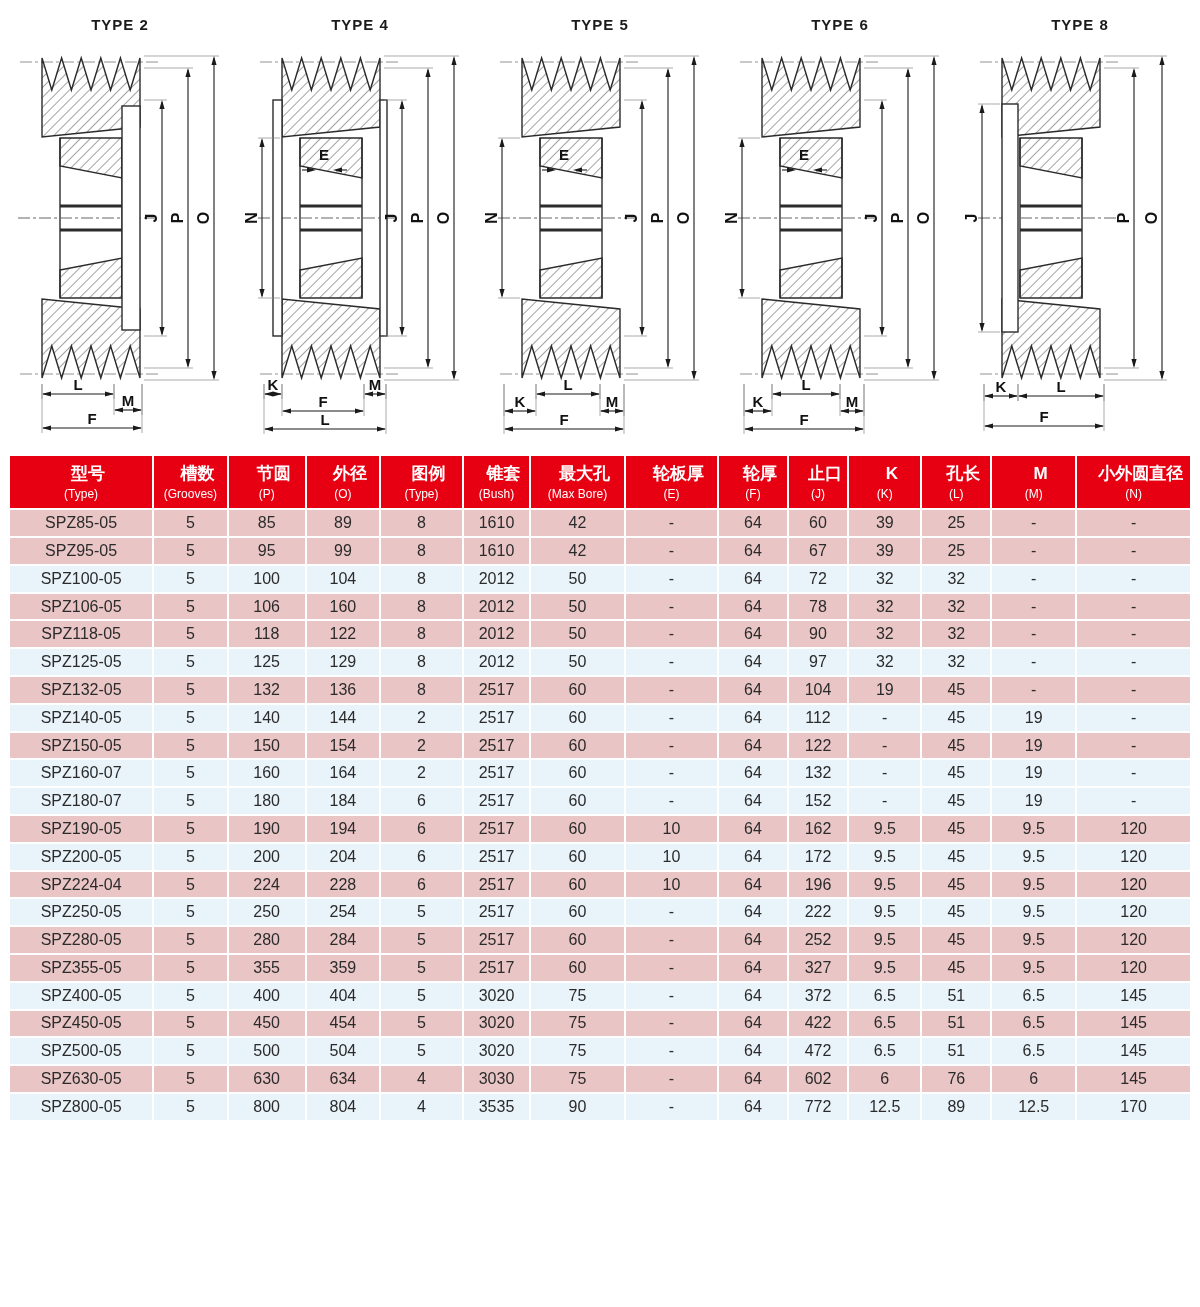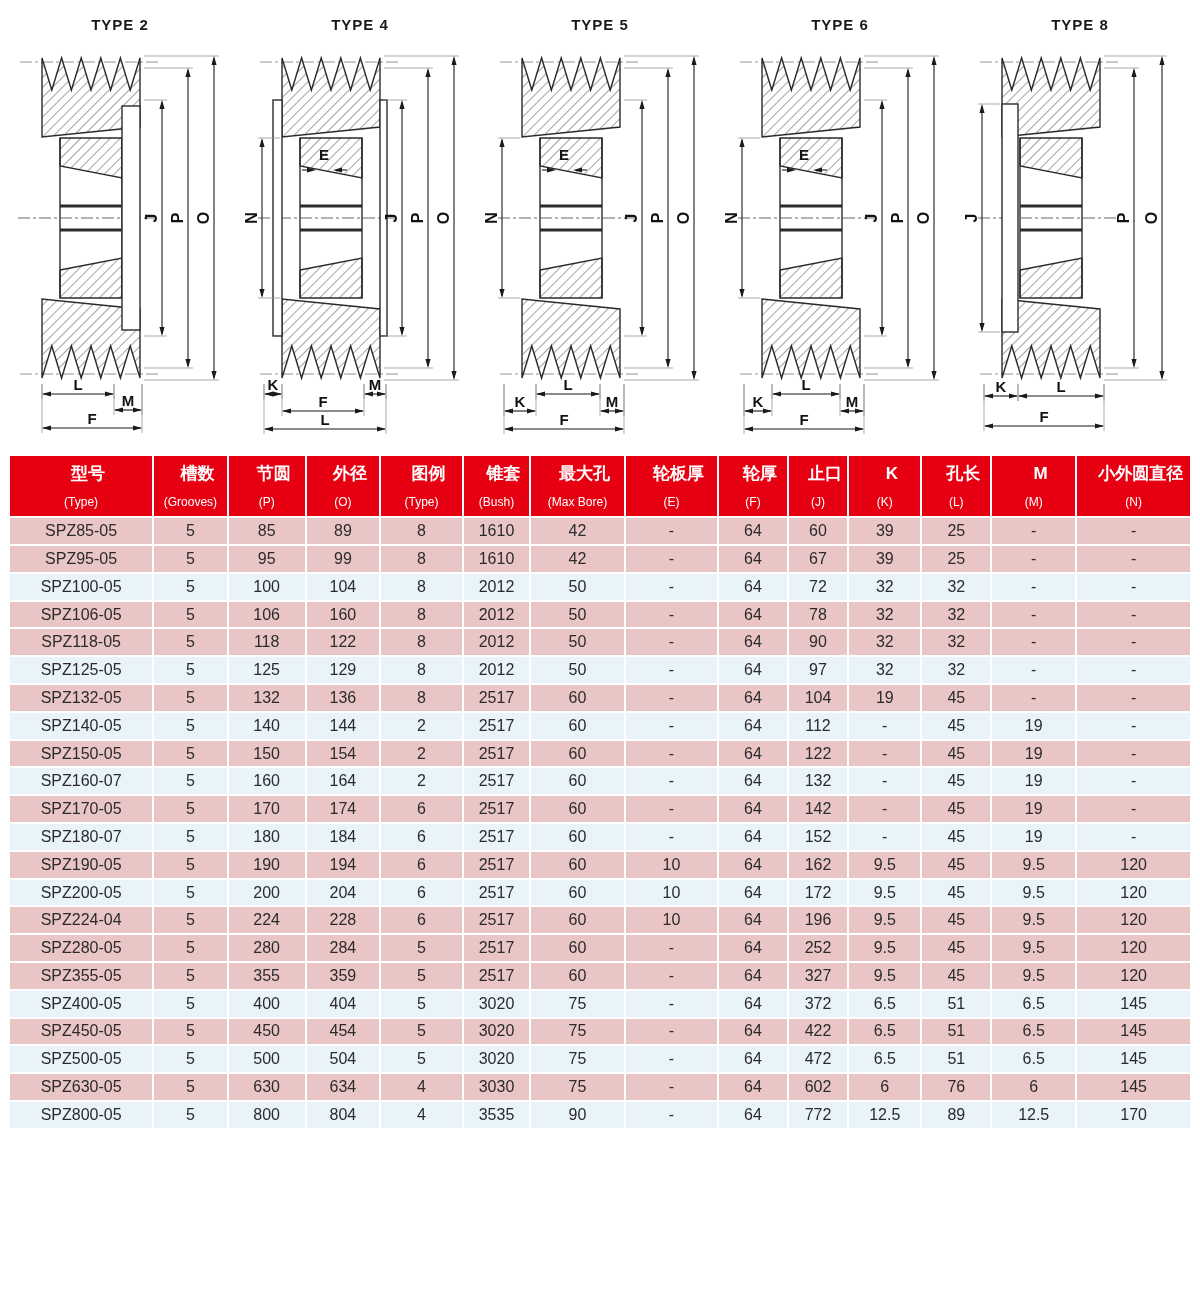--- a/index.html
+++ b/index.html
@@ -27,21 +27,21 @@
   .table-wrap{padding:2px 8px 0;}
   table{
     width:1184px;border-collapse:collapse;table-layout:fixed;
   }
   th,td{border:2px solid #ffffff;text-align:center;vertical-align:middle;}
   thead th{
     background:var(--header-bg);color:var(--header-text);
     padding:7px 0 6px;line-height:1.25;
   }
   .hz{display:block;font-size:17px;font-weight:bold;margin-left:14px;}
-  .he{display:block;font-size:12px;font-weight:normal;margin-top:11px;}
+  .he{display:block;font-size:12px;font-weight:normal;margin-top:3px;}
   tbody td{height:27.8px;font-size:16px;color:var(--cell-text);padding:0 2px;}
   tr.row-pink td{background:var(--row-pink);}
   tr.row-blue td{background:var(--row-blue);}
   col.c0{width:12.2%}col.c1{width:6.3%}col.c2{width:6.6%}col.c3{width:6.3%}
   col.c4{width:7.0%}col.c5{width:5.7%}col.c6{width:8.0%}col.c7{width:7.9%}
   col.c8{width:5.9%}col.c9{width:5.1%}col.c10{width:6.2%}col.c11{width:5.9%}
   col.c12{width:7.2%}col.c13{width:9.7%}
 </style>
 </head>
 <body>
@@ -631,36 +631,20 @@
           <td>2517</td>
           <td>60</td>
           <td>-</td>
           <td>64</td>
           <td>132</td>
           <td>-</td>
           <td>45</td>
           <td>19</td>
           <td>-</td>
         </tr>
-        <tr class="row-pink">
-          <td>SPZ170-05</td>
-          <td>5</td>
-          <td>170</td>
-          <td>174</td>
-          <td>6</td>
-          <td>2517</td>
-          <td>60</td>
-          <td>-</td>
-          <td>64</td>
-          <td>142</td>
-          <td>-</td>
-          <td>45</td>
-          <td>19</td>
-          <td>-</td>
-        </tr>
         <tr class="row-blue">
           <td>SPZ180-07</td>
           <td>5</td>
           <td>180</td>
           <td>184</td>
           <td>6</td>
           <td>2517</td>
           <td>60</td>
           <td>-</td>
           <td>64</td>
@@ -706,20 +690,36 @@
           <td>SPZ224-04</td>
           <td>5</td>
           <td>224</td>
           <td>228</td>
           <td>6</td>
           <td>2517</td>
           <td>60</td>
           <td>10</td>
           <td>64</td>
           <td>196</td>
+          <td>9.5</td>
+          <td>45</td>
+          <td>9.5</td>
+          <td>120</td>
+        </tr>
+        <tr class="row-blue">
+          <td>SPZ250-05</td>
+          <td>5</td>
+          <td>250</td>
+          <td>254</td>
+          <td>5</td>
+          <td>2517</td>
+          <td>60</td>
+          <td>-</td>
+          <td>64</td>
+          <td>222</td>
           <td>9.5</td>
           <td>45</td>
           <td>9.5</td>
           <td>120</td>
         </tr>
         <tr class="row-pink">
           <td>SPZ280-05</td>
           <td>5</td>
           <td>280</td>
           <td>284</td>

